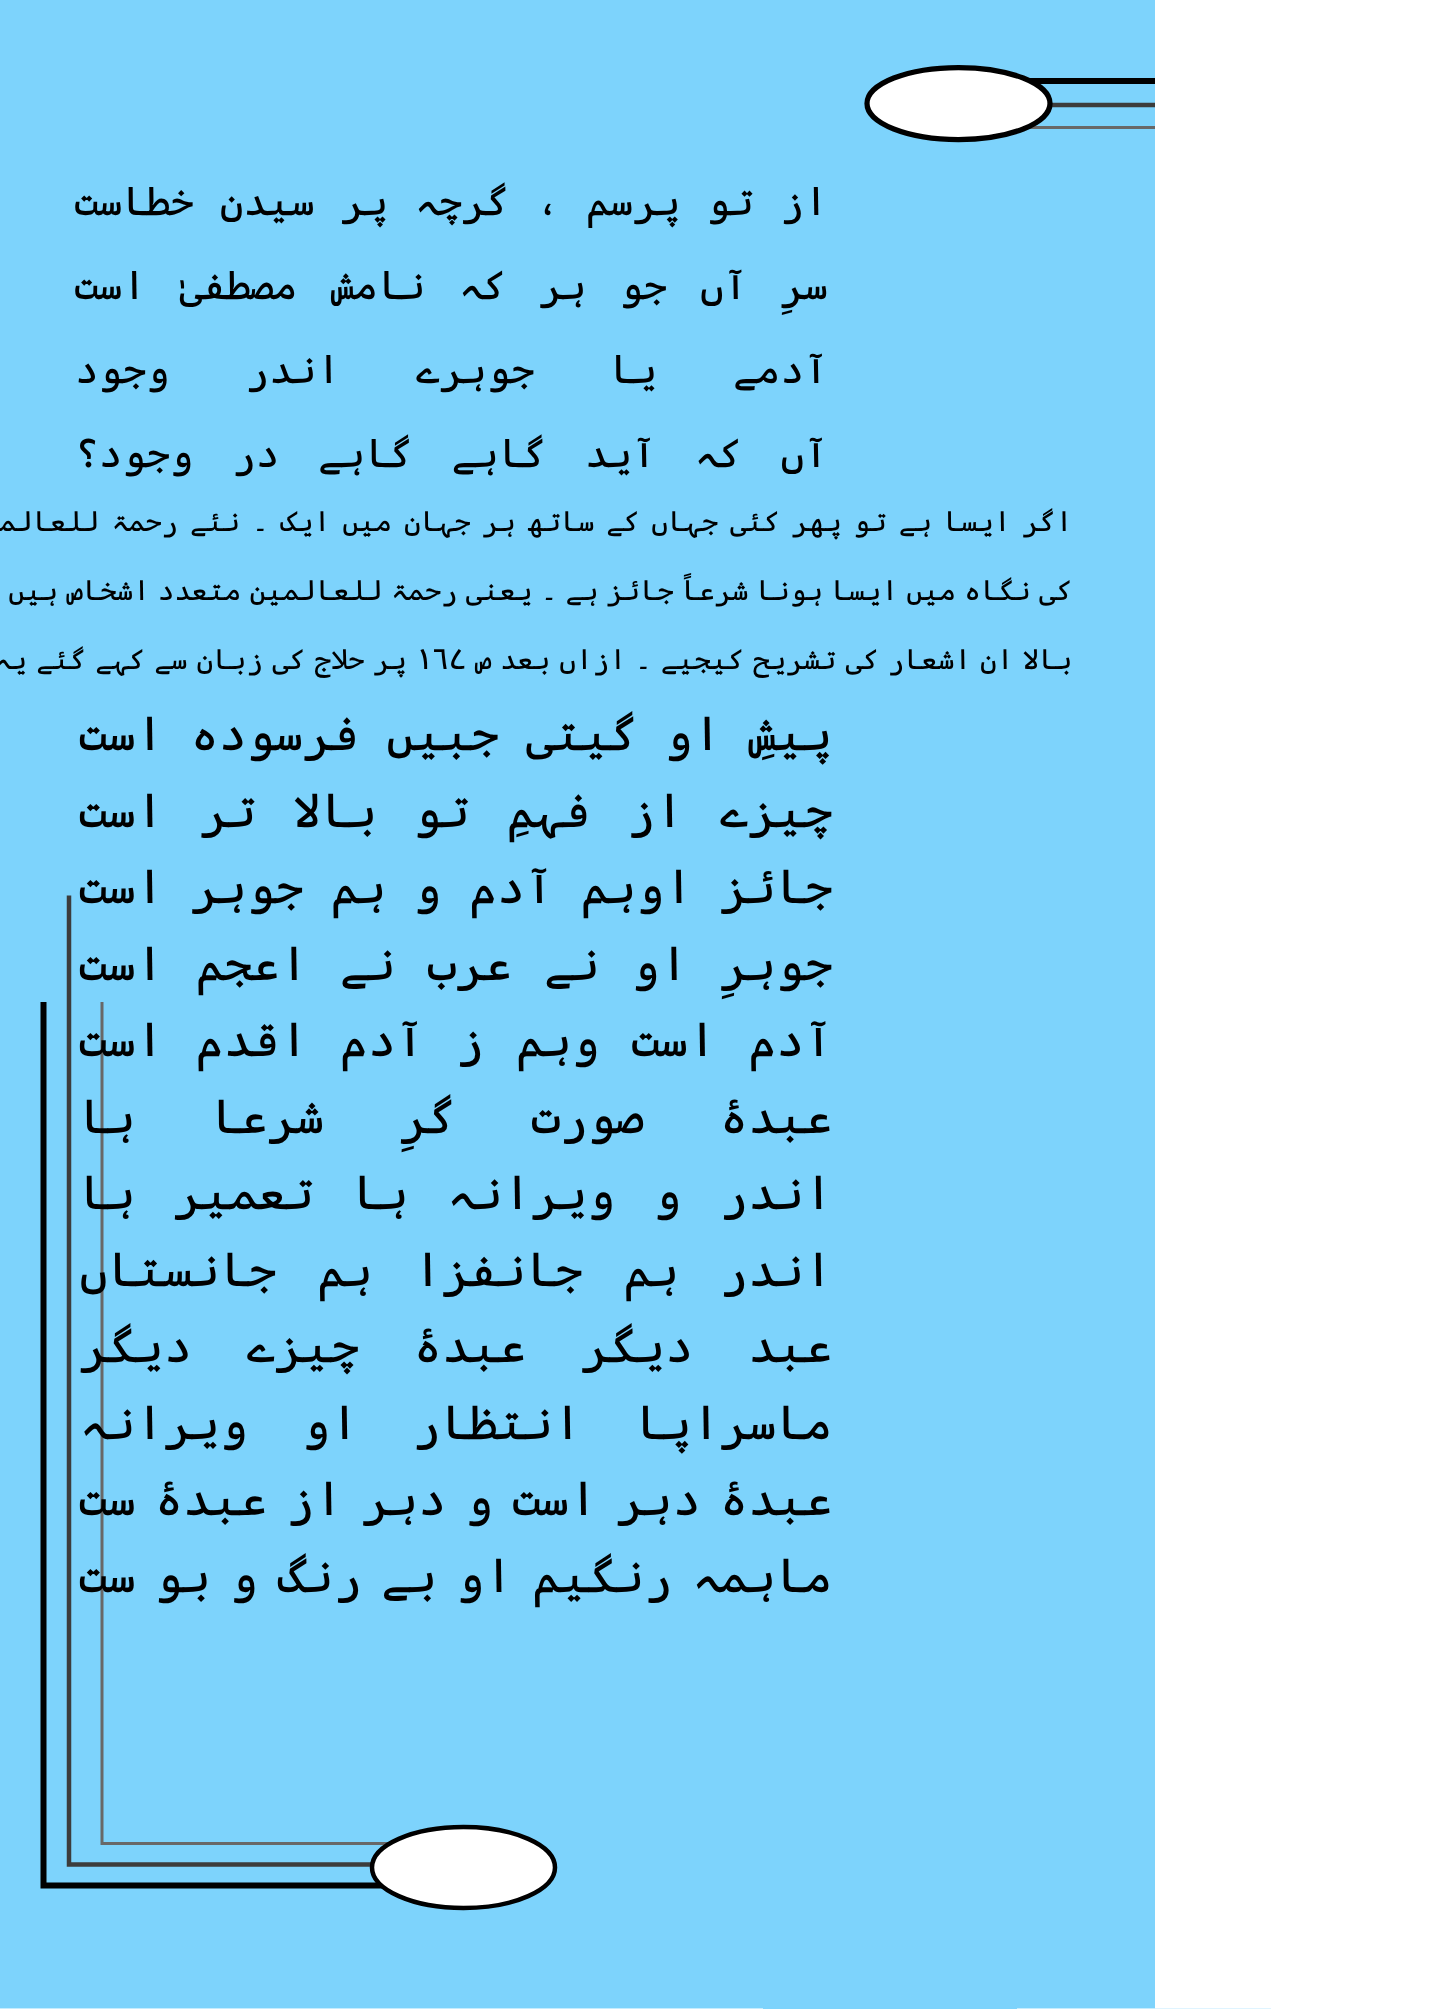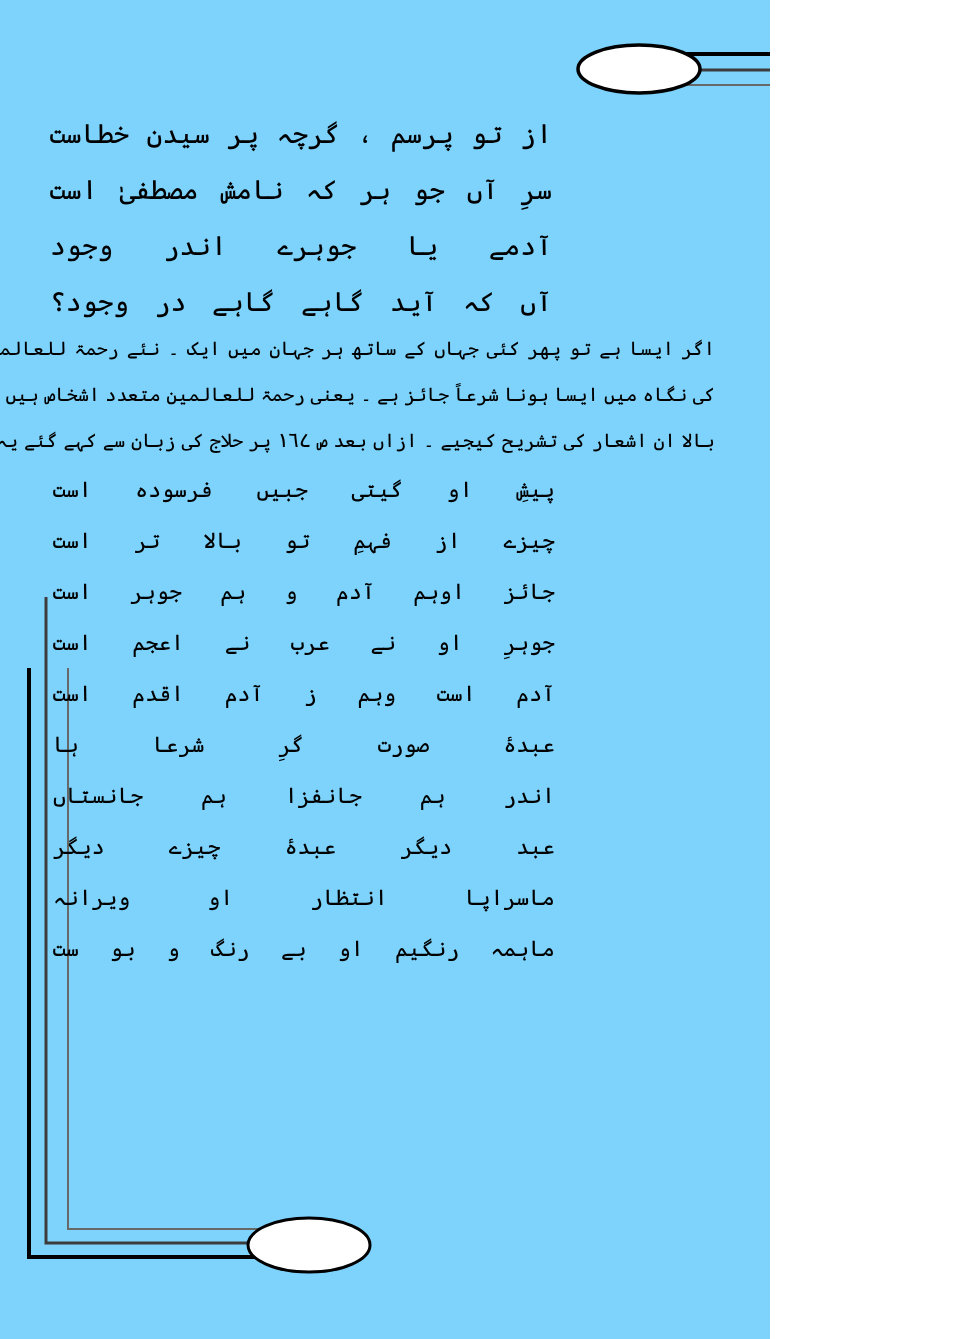--- a/index.html
+++ b/index.html
@@ -60,21 +60,21 @@
     text-align-last: justify;
     height: 46px;
     line-height: 46px;
     overflow: hidden;
     margin-left: 28px;
   }
   .poem-main {
     top: 464px;
     right: 215px;
     width: 502px;
-    font-size: 22px;
+    font-size: 32px;
   }
   .poem-main .verse {
     height: 51px;
     line-height: 51px;
   }
 </style>
 </head>
 <body>
 
 <div class="page">
@@ -105,19 +105,21 @@
     <div class="prose-line">بالا ان اشعار کی تشریح کیجیے ۔ ازاں بعد ص ۱۶۷ پر حلاج کی زبان سے کہے گئے یہ اشعار درج ہیں ۔</div>
   </div>
 
   <div class="poem poem-main">
     <div class="verse">پیشِ او گیتی جبیں فرسودہ است</div>
     <div class="verse">چیزے از فہمِ تو بالا تر است</div>
     <div class="verse">جائز اوہم آدم و ہم جوہر است</div>
     <div class="verse">جوہرِ او نے عرب نے اعجم است</div>
     <div class="verse">آدم است وہم ز آدم اقدم است</div>
     <div class="verse">عبدۂ صورت گرِ شرعا ہا</div>
+    <div class="verse">اندر و ویرانہ ہا تعمیر ہا</div>
     <div class="verse">اندر ہم جانفزا ہم جانستاں</div>
     <div class="verse">عبد دیگر عبدۂ چیزے دیگر</div>
     <div class="verse">ماسراپا انتظار او ویرانہ</div>
+    <div class="verse">عبدۂ دہر است و دہر از عبدۂ ست</div>
     <div class="verse">ماہمہ رنگیم او بے رنگ و بو ست</div>
   </div>
 
 </div>
 
 </body></html>

